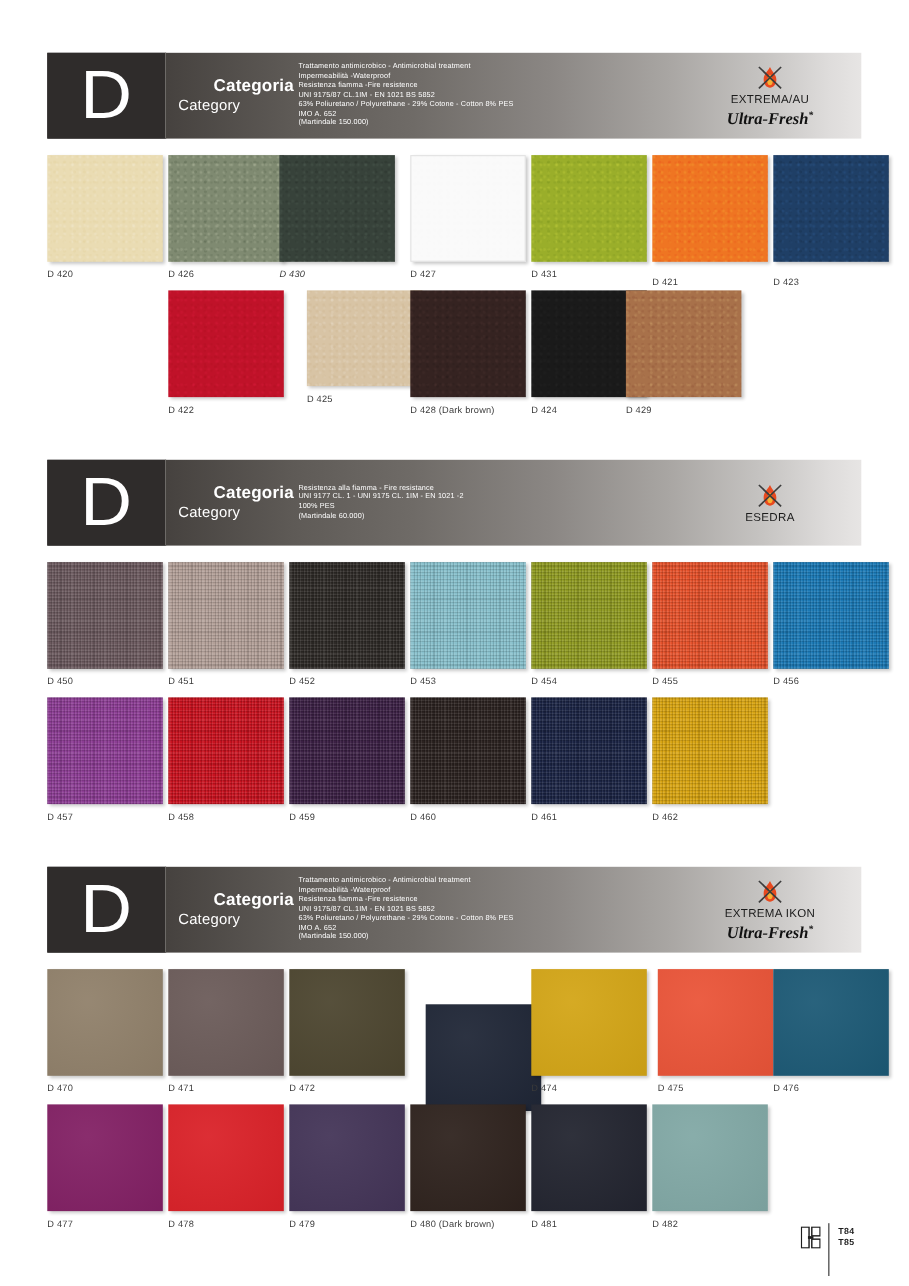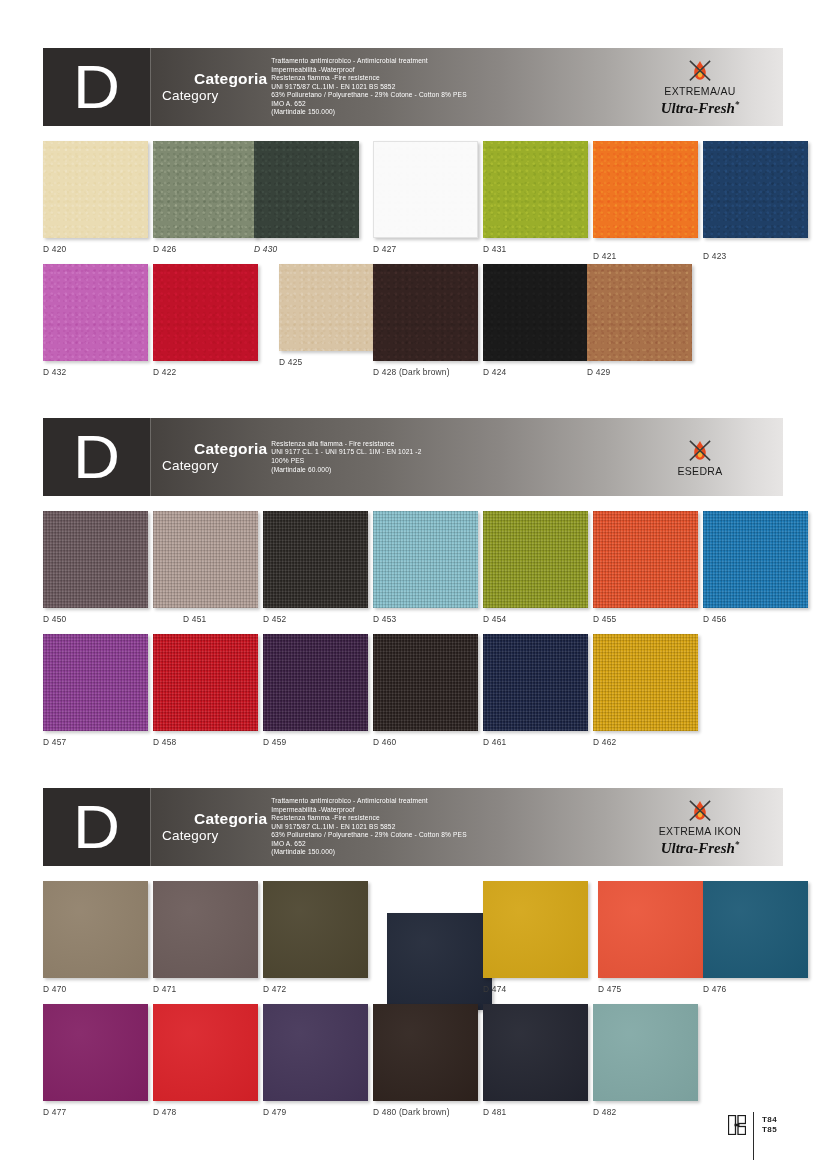--- a/index.html
+++ b/index.html
@@ -180,41 +180,37 @@
             <div class="cell" style="left: 550px;">
               <div class="sw tex-leather" style="background: rgb(239, 117, 34);"></div>
               <div class="lbl" style="margin-top: 13px;">D 421</div>
             </div>
             <div class="cell" style="left: 660px;">
               <div class="sw tex-leather" style="background: rgb(31, 63, 102);"></div>
               <div class="lbl" style="margin-top: 13px;">D 423</div>
             </div>
           </div>
           <div class="row">
-            <div class="cell" style="left: 0px;">
-              <div class="sw tex-leather" style="background: rgb(194, 99, 182);"></div>
-              <div class="lbl" style="margin-top: 6px;">D 432</div>
-            </div>
             <div class="cell" style="left: 110px;">
               <div class="sw tex-leather" style="background: rgb(192, 18, 41);"></div>
               <div class="lbl" style="margin-top: 6px;">D 422</div>
             </div>
             <div class="cell" style="left: 236px;">
               <div class="sw tex-leather" style="background: rgb(216, 196, 165); height: 87px;"></div>
               <div class="lbl" style="margin-top: 6px;">D 425</div>
             </div>
             <div class="cell" style="left: 330px;">
               <div class="sw tex-leather" style="background: rgb(53, 35, 33);"></div>
               <div class="lbl" style="margin-top: 6px;">D 428 (Dark brown)</div>
             </div>
             <div class="cell" style="left: 440px;">
               <div class="sw tex-leather" style="background: rgb(26, 26, 26);"></div>
               <div class="lbl" style="margin-top: 6px;">D 424</div>
             </div>
-            <div class="cell" style="left: 544px;">
+            <div class="cell" style="left: 526px;">
               <div class="sw tex-leather" style="background: rgb(168, 113, 74);"></div>
               <div class="lbl" style="margin-top: 6px;">D 429</div>
             </div>
           </div>
         </div>
       </div>
       <div class="section" style="top: 418px;">
         <div class="cat-header">
           <div class="cat-letter">
             <span>D</span>
@@ -240,21 +236,21 @@
           </div>
         </div>
         <div class="rows">
           <div class="row">
             <div class="cell" style="left: 0px;">
               <div class="sw tex-weave" style="background: rgb(107, 89, 94);"></div>
               <div class="lbl" style="margin-top: 6px;">D 450</div>
             </div>
             <div class="cell" style="left: 110px;">
               <div class="sw tex-weave" style="background: rgb(179, 160, 152);"></div>
-              <div class="lbl" style="margin-top: 6px; margin-left: 30px;">D 451</div>
+              <div class="lbl" style="margin-top: 6px;">D 451</div>
             </div>
             <div class="cell" style="left: 220px;">
               <div class="sw tex-weave" style="background: rgb(46, 42, 39);"></div>
               <div class="lbl" style="margin-top: 6px;">D 452</div>
             </div>
             <div class="cell" style="left: 330px;">
               <div class="sw tex-weave" style="background: rgb(136, 192, 204);"></div>
               <div class="lbl" style="margin-top: 6px;">D 453</div>
             </div>
             <div class="cell" style="left: 440px;">

